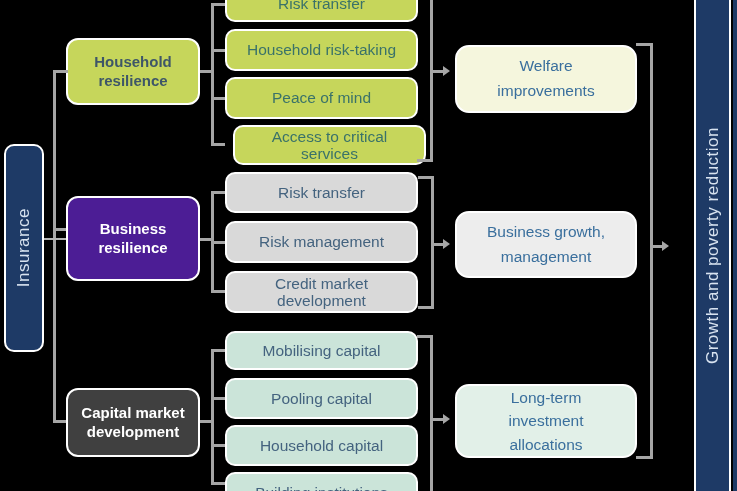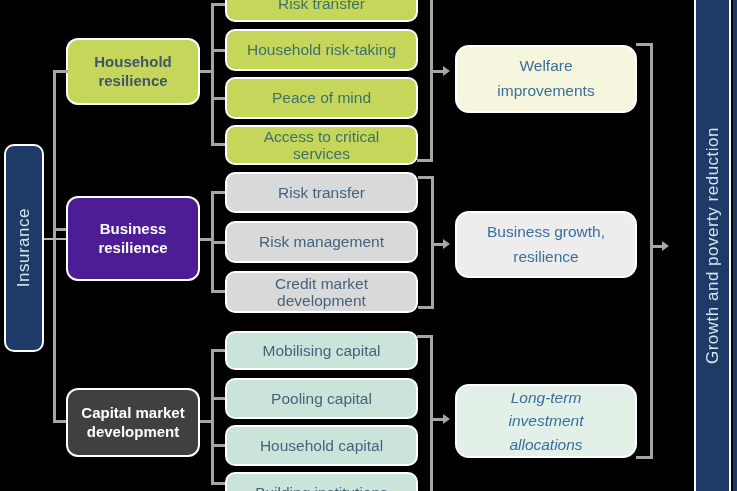--- a/index.html
+++ b/index.html
@@ -51,34 +51,34 @@
   </div>
   <div class="edge-strip" style="left:733px;top:0;width:4px;height:491px;"></div>
 
   <div class="box cat cat-green" style="top:38px;height:67px;">Household resilience</div>
   <div class="box cat cat-gray" style="top:196px;height:85px;">Business resilience</div>
   <div class="box cat cat-blue" style="top:388px;height:69px;">Capital market development</div>
 
   <div class="box item g" style="top:-15px;height:37px;">Risk transfer</div>
   <div class="box item g" style="top:29px;height:42px;">Household risk-taking</div>
   <div class="box item g" style="top:77px;height:42px;">Peace of mind</div>
-  <div class="box item g" style="top:125px;height:40px;padding:0 22px;">Access to critical services</div>
+  <div class="box item g" style="top:125px;height:40px;padding:0 22px;margin-left:8px;">Access to critical services</div>
 
   <div class="box item gr" style="top:172px;height:41px;">Risk transfer</div>
   <div class="box item gr" style="top:221px;height:42px;">Risk management</div>
   <div class="box item gr" style="top:271px;height:42px;padding:0 40px;">Credit market development</div>
 
   <div class="box item t" style="top:331px;height:39px;">Mobilising capital</div>
   <div class="box item t" style="top:378px;height:41px;">Pooling capital</div>
   <div class="box item t" style="top:425px;height:41px;">Household capital</div>
   <div class="box item t" style="top:472px;height:42px;">Building institutions</div>
 
   <div class="box out out-cream" style="top:45px;height:68px;padding:0 30px;line-height:1.6;">Welfare improvements</div>
-  <div class="box out out-gray" style="top:211px;height:67px;padding:0 16px;line-height:1.6;">Business growth, resilience</div>
-  <div class="box out out-mint" style="top:384px;height:74px;padding:0 30px;line-height:1.5;font-style:italic;">Long-term investment allocations</div>
+  <div class="box out out-gray" style="top:211px;height:67px;padding:0 16px;line-height:1.6;">Business growth, management</div>
+  <div class="box out out-mint" style="top:384px;height:74px;padding:0 30px;line-height:1.5;">Long-term investment allocations</div>
 
   <div class="cn" style="left:53px;top:70px;width:3px;height:353px;"></div>
   <div class="cn" style="left:53px;top:70px;width:15px;height:3px;"></div>
   <div class="cn" style="left:53px;top:228px;width:13px;height:3px;"></div>
   <div class="cn" style="left:53px;top:420px;width:13px;height:3px;"></div>
   <div class="cn-thin" style="left:44px;top:238px;width:22px;height:2px;"></div>
 
   <div class="cn" style="left:211px;top:3px;width:3px;height:142px;"></div>
   <div class="cn" style="left:211px;top:3px;width:14px;height:3px;"></div>
   <div class="cn" style="left:211px;top:49px;width:14px;height:3px;"></div>

